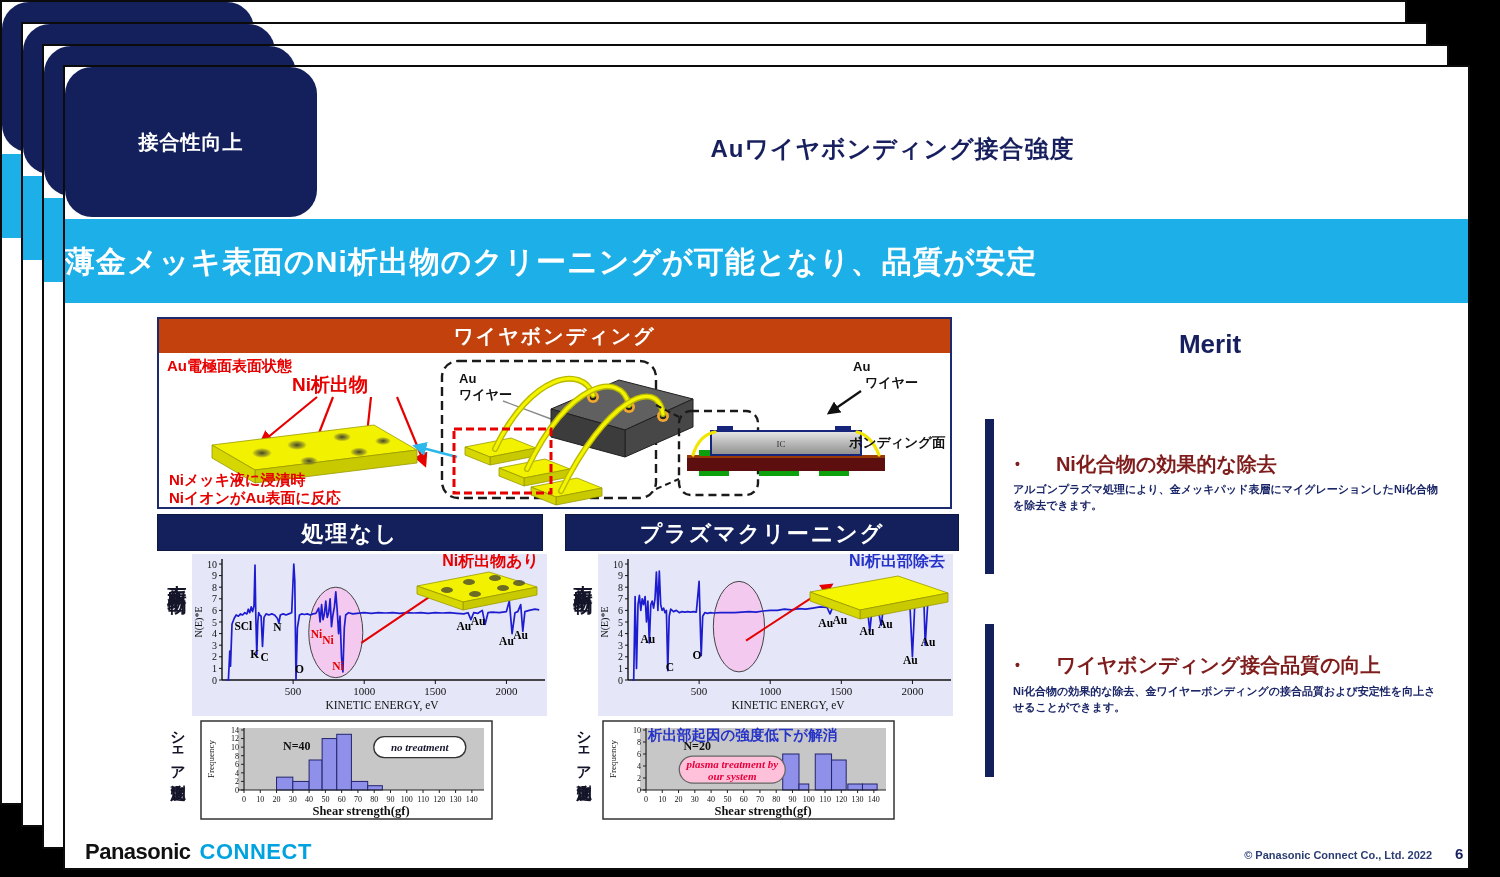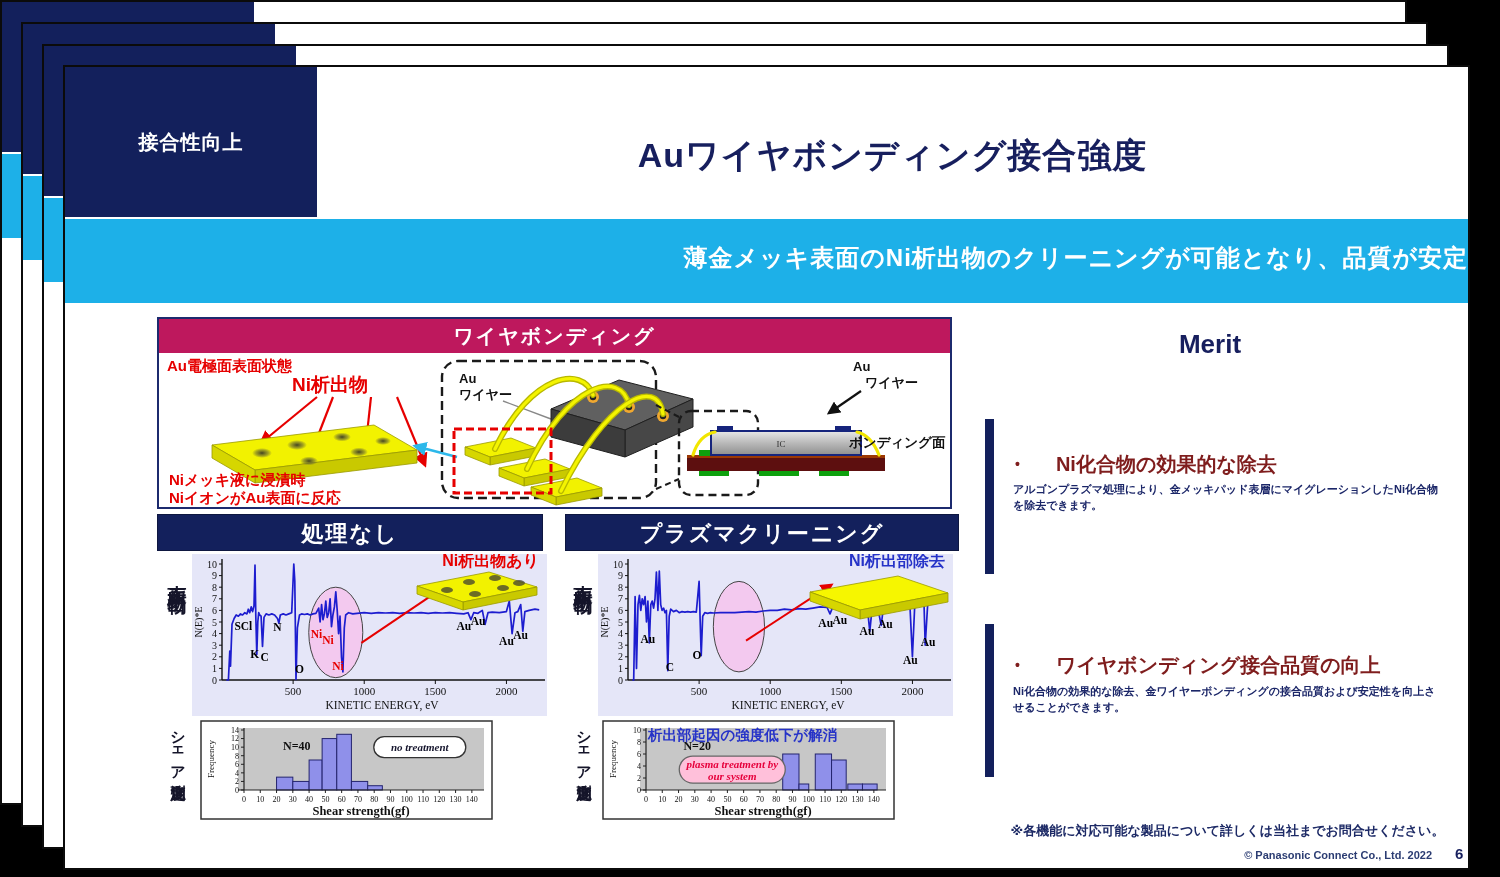--- a/index.html
+++ b/index.html
@@ -1,30 +1,30 @@
 <!DOCTYPE html>
 <html><head>
 <meta charset="utf-8">
 <style>
   html,body{margin:0;padding:0;background:#000;}
   body{width:1500px;height:877px;position:relative;overflow:hidden;
        font-family:"Liberation Sans","DejaVu Sans",sans-serif;}
   .slide{position:absolute;width:1403px;height:801px;background:#fff;border:2px solid #0b0b0b;}
-  .badge{position:absolute;left:0;top:0;width:252px;height:150px;background:#13205c;}
+  .badge{position:absolute;left:0;top:0;width:252px;height:150px;background:#13205c;border-radius:27px;}
   .badge-text{position:absolute;left:0;top:62px;width:252px;text-align:center;
               color:#fff;font-weight:bold;font-size:20px;letter-spacing:1px;}
   .cyanband{position:absolute;left:0;top:152px;width:100%;height:84px;background:#1db0e8;}
-  .banner-text{position:absolute;left:0;top:175px;width:100%;text-align:right;
-               color:#fff;font-weight:bold;font-size:24px;letter-spacing:1px;}
+  .banner-text{position:absolute;left:0;top:175px;width:100%;text-align:left;
+               color:#fff;font-weight:bold;font-size:30px;letter-spacing:1px;}
   .page-title{position:absolute;left:252px;top:66px;width:1151px;text-align:center;
-              color:#171f5e;font-weight:bold;font-size:34px;letter-spacing:1px;}
+              color:#171f5e;font-weight:bold;font-size:24px;letter-spacing:1px;}
   
   .wb-panel{position:absolute;left:92px;top:250px;width:795px;height:192px;
             border:2px solid #1c2a6e;box-sizing:border-box;background:#fff;}
-  .wb-header{position:absolute;left:0;top:0;width:100%;height:34px;background:#be185d;
+  .wb-header{position:absolute;left:0;top:0;width:100%;height:34px;background:#c2410c;
              color:#fff;font-weight:bold;font-size:20px;text-align:center;line-height:34px;letter-spacing:2px;font-family:Liberation Serif, serif;}
   .wb-svg{position:absolute;left:0;top:34px;}
   
   .sec-header{position:absolute;height:37px;background:#13205c;color:#fff;font-weight:bold;
               font-size:22px;text-align:center;line-height:37px;letter-spacing:2px;border:1px solid #0e1740;box-sizing:border-box;}
   .sec-left{left:92px;top:447px;width:386px;}
   .sec-right{left:500px;top:447px;width:394px;}
   .vlabel{position:absolute;writing-mode:vertical-rl;text-orientation:upright;
           font-weight:bold;color:#15152a;}
   .vlabel1{font-size:19px;letter-spacing:3px;}
@@ -469,17 +469,19 @@
   </div>
 
   <div class="merit-block" style="top:557px;height:153px">
     <div class="merit-bar" style="height:153px"></div>
     <div class="merit-head" style="top:28px">
       <span class="bullet">•</span><span>ワイヤボンディング接合品質の向上</span>
     </div>
     <div class="merit-body" style="top:60px">Ni化合物の効果的な除去、金ワイヤーボンディングの接合品質および安定性を向上させることができます。</div>
   </div>
 
-  <div class="footnote">※各機能に対応可能な製品について詳しくは当社までお問合せください。</div>
   <div class="copyright">© Panasonic Connect Co., Ltd. 2022</div>
   <div class="pagenum">6</div>
 
+  <div class="logo">
+    <span class="p1">Panasonic</span><span class="p2">CONNECT</span>
+  </div>
 </div>
 
 </body></html>

